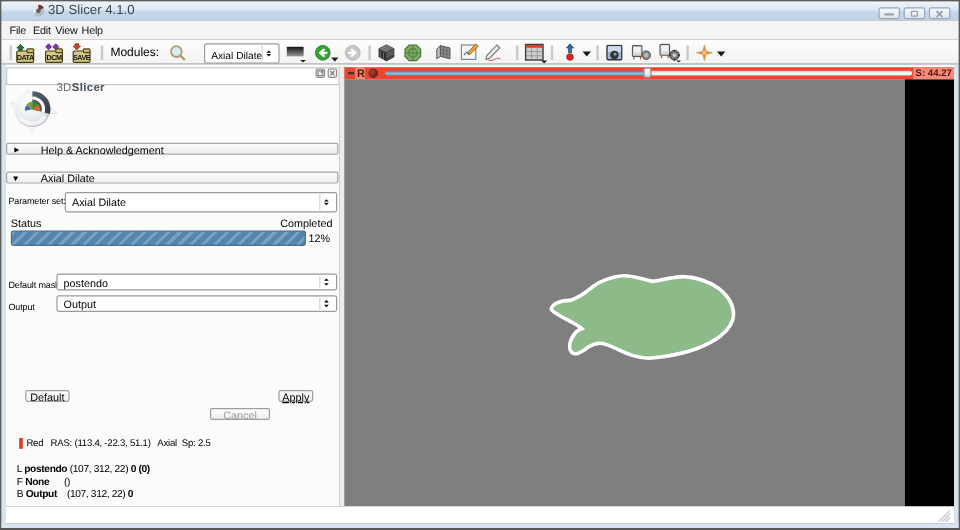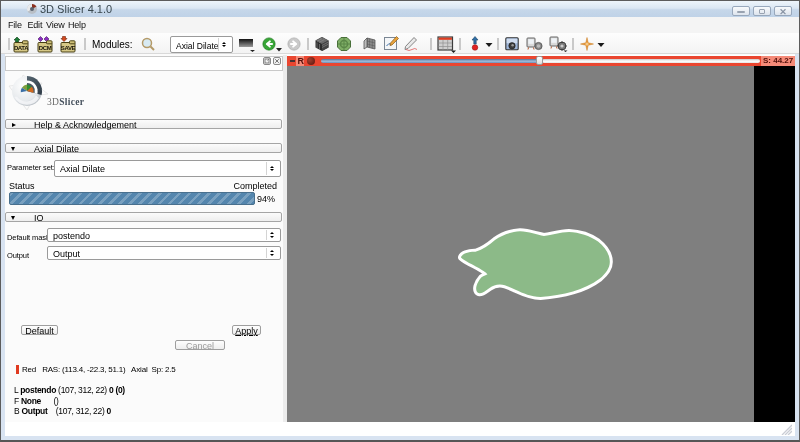--- a/index.html
+++ b/index.html
@@ -268,37 +268,36 @@
   <circle cx="25" cy="20" r="15" fill="url(#sg)"></circle>
   <path d="M25 20 L25 5 A15 15 0 0 1 39.5 24 Z" fill="url(#dk)"></path>
   <path d="M25 20 L25 9.5 A10.5 10.5 0 0 1 35.2 23 Z" fill="#ffffff"></path>
   <path d="M25 20 L25 12 A8 8 0 0 1 32.7 22 L28 21 Z" fill="#4a5a66"></path>
   <path d="M25 20 L25 13.5 A6.5 6.5 0 0 1 29.6 15.8 Z" fill="#2f8f2f"></path>
   <path d="M25 20 L29.6 15.8 A6.5 6.5 0 0 1 31.3 21.8 Z" fill="#d2691e"></path>
   <path d="M25 20 L25 13.5 A6.5 6.5 0 0 0 19.9 16.7 Z" fill="#7f9f3f"></path>
   <path d="M25 20 L19.9 16.7 A6.5 6.5 0 0 0 18.8 21.3 Z" fill="#3a6ea5"></path>
   <path d="M12.5 26 A14 14 0 0 0 37 27 L34 24.5 A11 11 0 0 1 15 25.5 Z" fill="#f4f6f8" opacity="0.85"></path>
  </svg>
- <div class="abs" style="left:42px;top:43px;font-size:9.5px;color:#6a6a6a;letter-spacing:0.3px;font-family:Liberation Serif, serif;">3D<b style="color:#45505c">Slicer</b></div>
+ <div class="abs" style="left:42px;top:14px;font-size:9.5px;color:#6a6a6a;letter-spacing:0.3px;">3D<b style="color:#45505c">Slicer</b></div>
 
  <div class="abs collapsible" style="top:65px;"><i class="tri-r"></i>Help &amp; Acknowledgement</div>
  <div class="abs collapsible" style="top:89px;"><i class="tri-d"></i>Axial Dilate</div>
  <div class="abs" style="left:2px;top:109px;font-size:7.5px;letter-spacing:-0.1px;">Parameter set:</div>
  <div class="combo" style="left:49px;top:106px;width:227px;height:17px;">
       <div class="ctext" style="top:2px">Axial Dilate</div>
   <div class="spin">
         <div class="up" style="top:4px"></div>
         <div class="dn" style="bottom:4px"></div>
       </div>
     </div>
  <div class="abs" style="left:4px;top:127px;font-size:9px;">Status</div>
  <div class="abs" style="right:6px;top:127px;font-size:9px;">Completed</div>
  <div class="abs" style="left:4px;top:138px;width:246px;height:13px;border:1px solid #49708e;border-radius:2px;background:repeating-linear-gradient(135deg,rgba(255,255,255,0.22) 0 2.5px,rgba(255,255,255,0) 2.5px 7px) #5486ae;"></div>
- <div class="abs" style="left:252px;top:140px;font-size:9px;">94%</div>
- <div class="abs collapsible" style="top:158px;"><i class="tri-d"></i>IO</div>
+ <div class="abs" style="left:252px;top:140px;font-size:9px;">12%</div>
  <div class="abs" style="left:2px;top:179px;font-size:7.5px;letter-spacing:-0.1px;">Default mask</div>
  <div class="combo" style="left:42px;top:174px;width:234px;height:14px;">
       <div class="ctext">postendo</div>
   <div class="spin">
         <div class="up" style="top:2px"></div>
         <div class="dn" style="bottom:2px"></div>
       </div>
     </div>
  <div class="abs" style="left:2px;top:197px;font-size:7.5px;letter-spacing:-0.1px;">Output</div>
  <div class="combo" style="left:42px;top:192px;width:234px;height:14px;">

